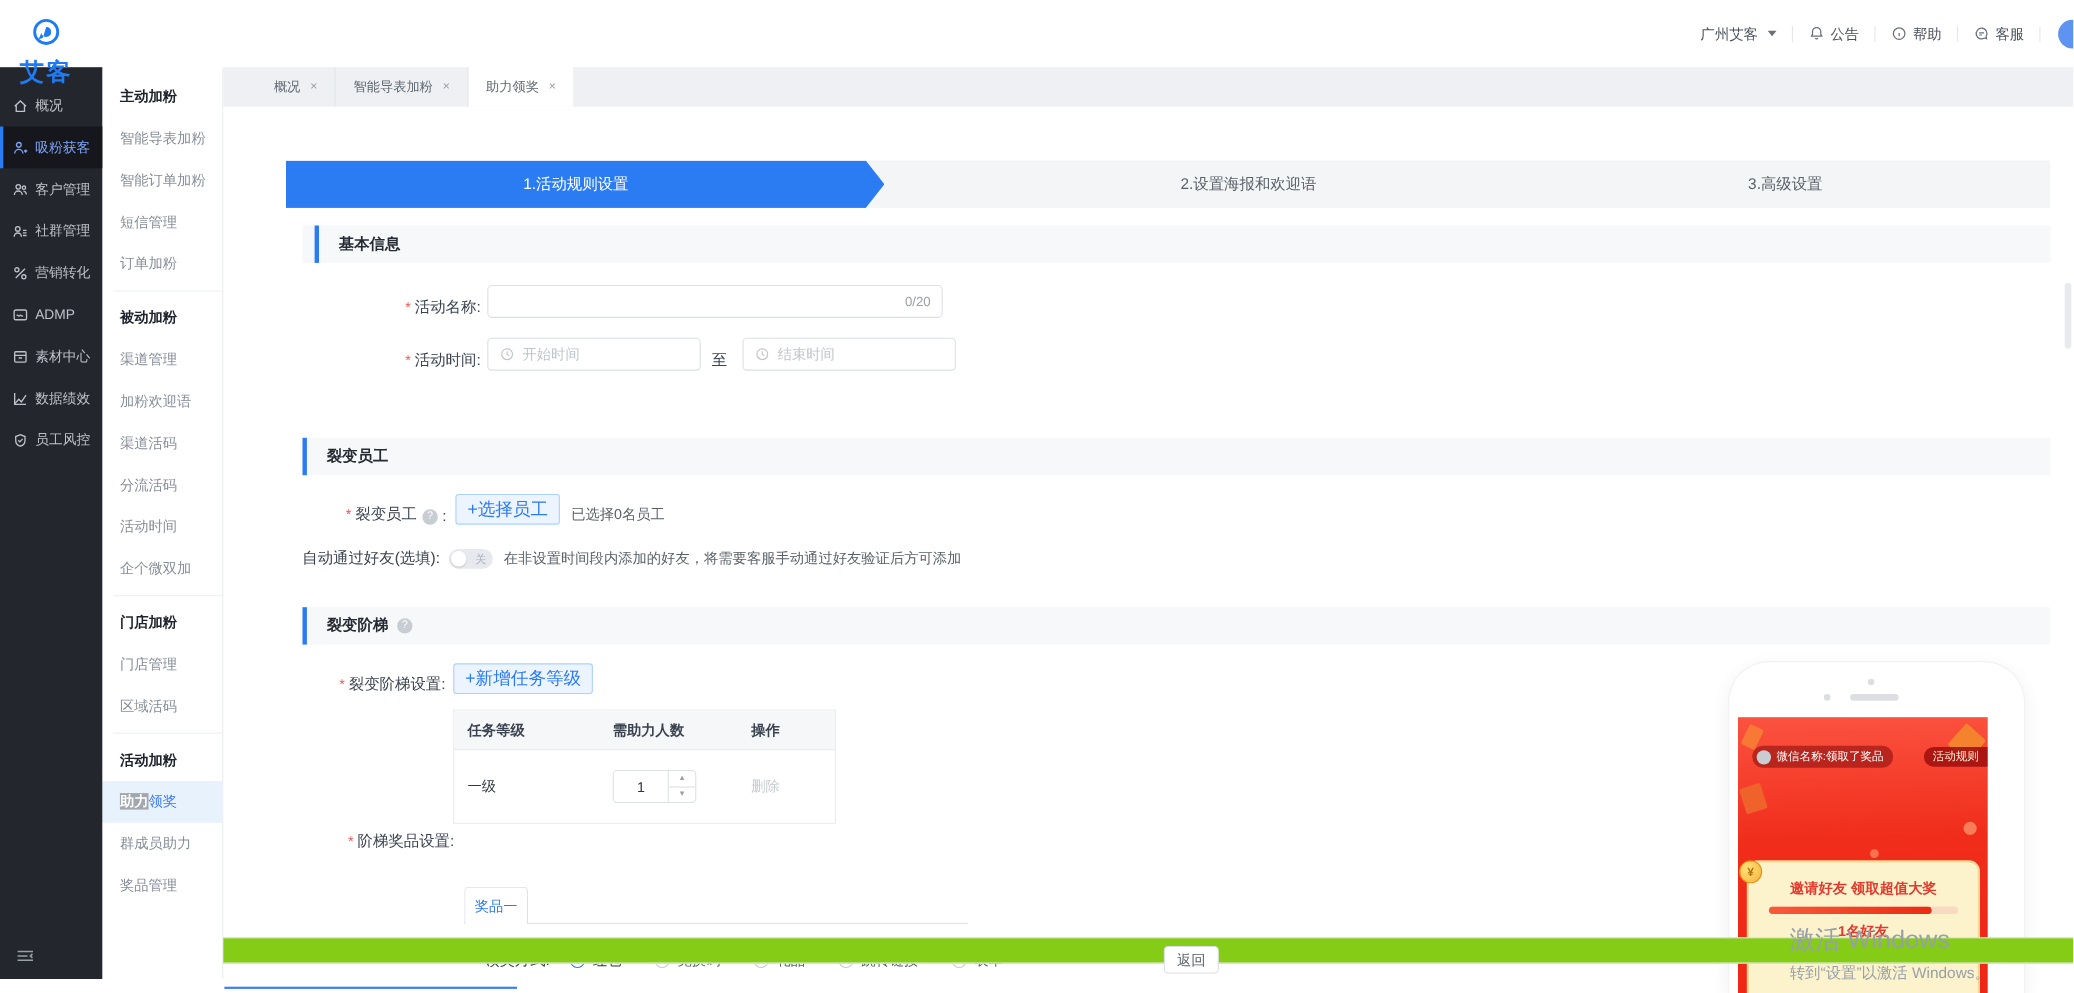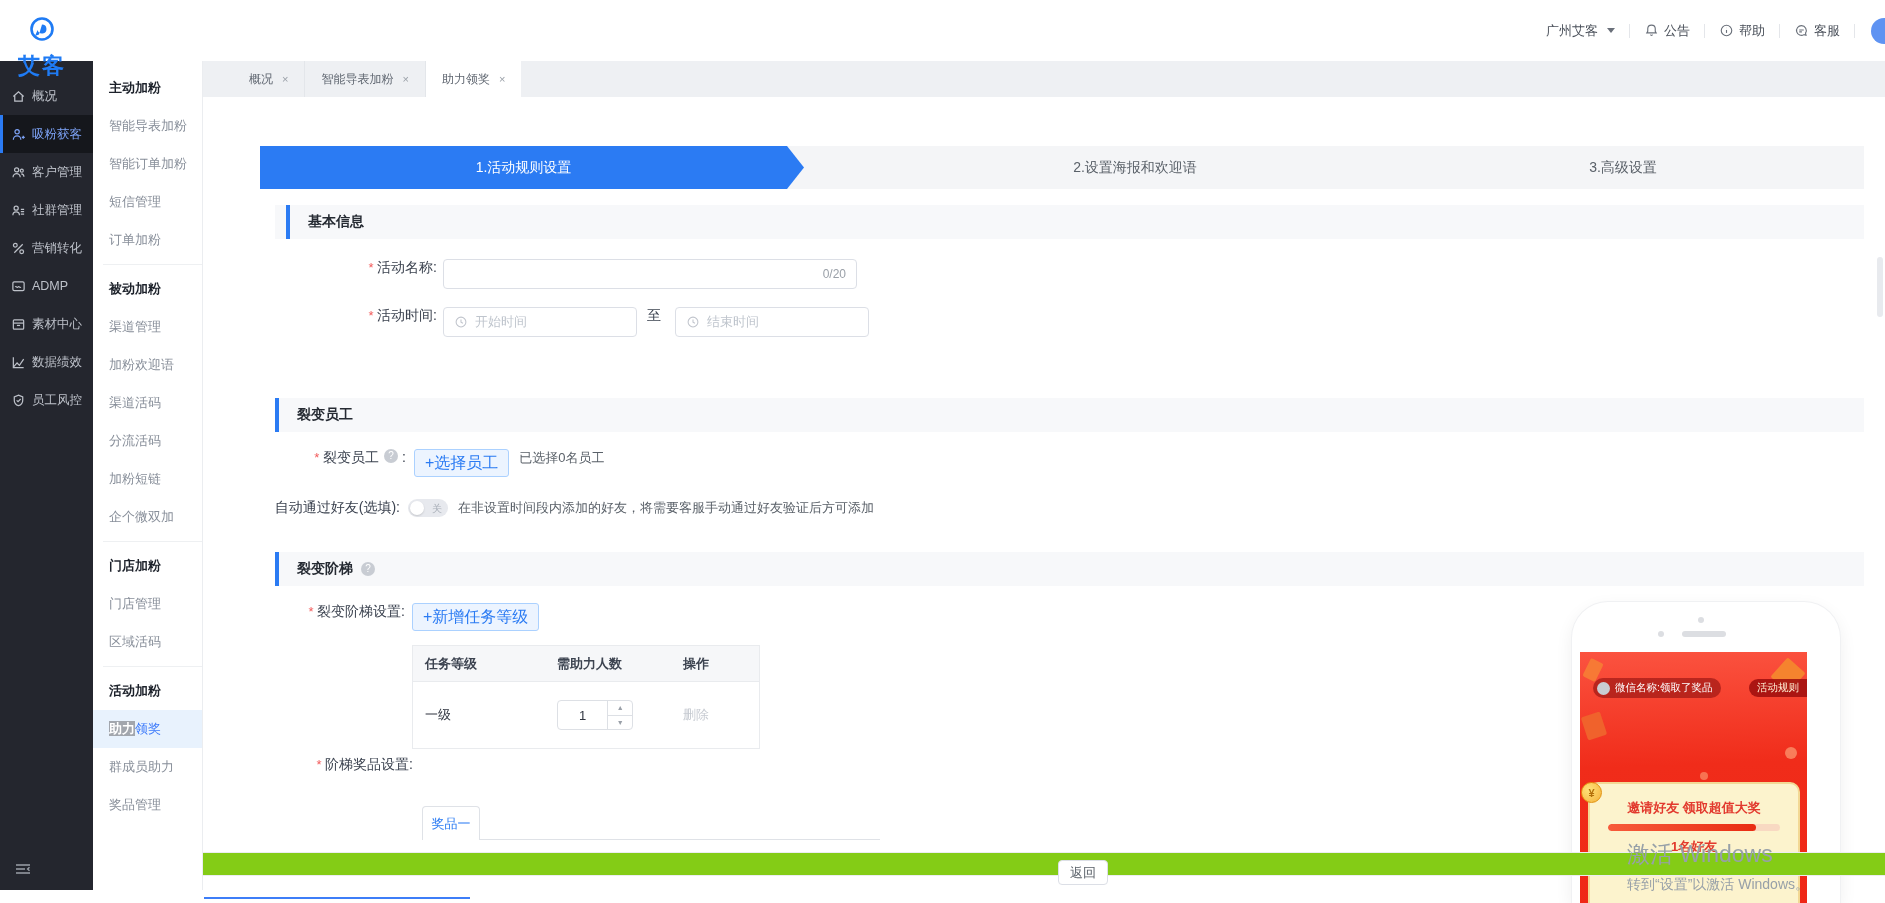--- a/index.html
+++ b/index.html
@@ -61,21 +61,21 @@
   .sec::before { content:""; width:4px; height:34px; background:#2b7bf3; margin-right:10px; }
   .sec-title { font-size:14px; font-weight:bold; color:#262b33; }
   .sec-basic { top:108px;padding-left:11px; }
   .sec-staff { top:301px; }
   .sec-ladder { top:455px; }
 
   .qicon { width:14px; height:14px; border-radius:50%; background:#c8ccd3; color:#fff; font-size:10px; line-height:14px; text-align:center; display:inline-block; }
   .qicon::after { content:"?"; }
 
   
-  .row { position:absolute; display:flex; align-items:flex-start; }
+  .row { position:absolute; display:flex; align-items:flex-end; }
   .flabel { font-size:14px; color:#3c4350; text-align:right; }
   .req::before { content:"* "; color:#f25b5b; font-size:13px; }
 
   .row-name { top:162px; left:0; }
   .row-name .flabel { width:234px; }
   .input-name { position:relative; margin-left:6px; width:414px; height:30px; border:1px solid #dcdfe6; border-radius:4px; background:#fff; }
   .input-counter { position:absolute; right:10px; top:7px; font-size:12px; color:#9aa0a8; }
 
   .row-time { top:210px; left:0; }
   .row-time .flabel { width:234px; }
@@ -300,21 +300,21 @@
     <div class="sm-item">智能导表加粉</div>
     <div class="sm-item">智能订单加粉</div>
     <div class="sm-item">短信管理</div>
     <div class="sm-item">订单加粉</div>
     <div class="sm-divider"></div>
     <div class="sm-title">被动加粉</div>
     <div class="sm-item">渠道管理</div>
     <div class="sm-item">加粉欢迎语</div>
     <div class="sm-item">渠道活码</div>
     <div class="sm-item">分流活码</div>
-    <div class="sm-item">加粉短链</div>
+    <div class="sm-item">活动时间</div>
     <div class="sm-item">企个微双加</div>
     <div class="sm-divider"></div>
     <div class="sm-title">门店加粉</div>
     <div class="sm-item">门店管理</div>
     <div class="sm-item">区域活码</div>
     <div class="sm-divider"></div>
     <div class="sm-title">活动加粉</div>
     <div class="sm-item active">
       <span class="sel-part">助力</span><span class="blue-part">领奖</span>
     </div>

